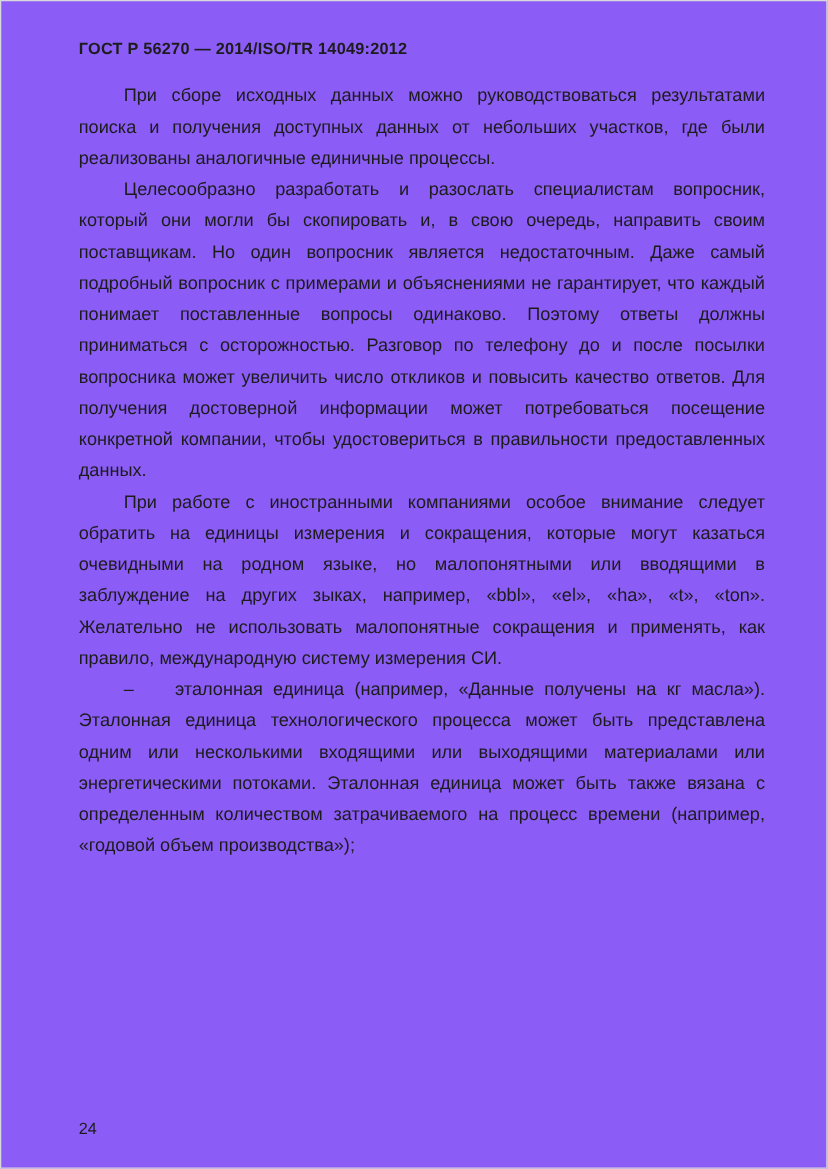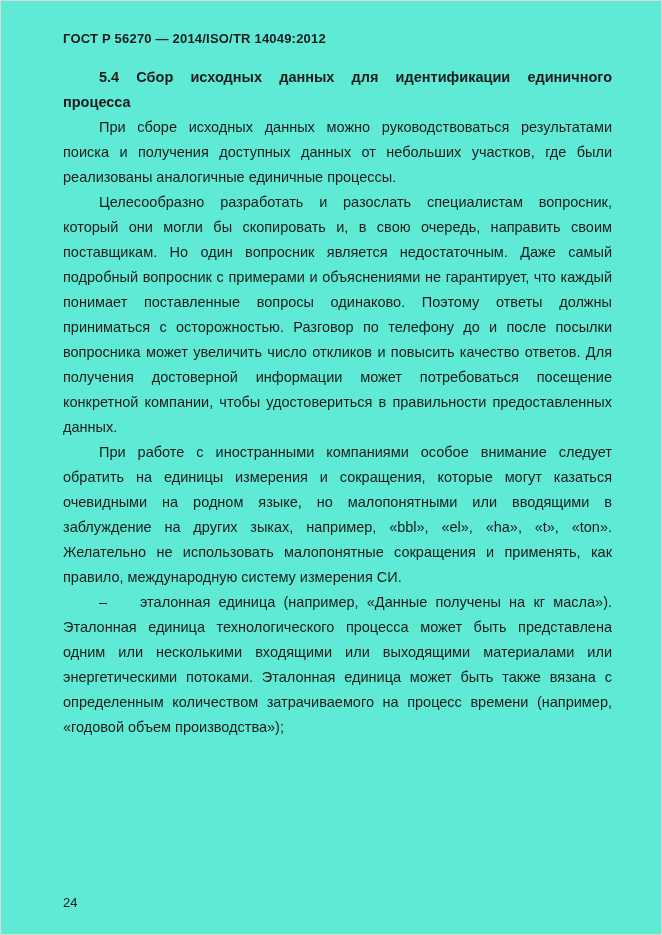--- a/index.html
+++ b/index.html
@@ -4,21 +4,21 @@
 <style>
   html, body {
     margin: 0;
     padding: 0;
     background: #f2f2f2;
   }
   .page {
     width: 662px;
     height: 935px;
     position: relative;
-    background: #5eead4;
+    background: #8b5cf6;
     border: 1px solid #d9d9d9;
     box-sizing: border-box;
     font-family: "Liberation Sans", sans-serif;
     color: #1c1c1c;
     overflow: hidden;
   }
   .doc-header {
     position: absolute;
     top: 30px;
     left: 62px;
@@ -55,21 +55,20 @@
 </style>
 </head>
 <body>
 
 <div class="page">
 
   <div class="doc-header">ГОСТ Р 56270 — 2014/ISO/TR 14049:2012</div>
 
   <div class="content">
 
-    <div class="section-heading">5.4 Сбор исходных данных для идентификации единичного процесса</div>
 
     <p>При сборе исходных данных можно руководствоваться результатами поиска и получения доступных данных от небольших участков, где были реализованы аналогичные единичные процессы.</p>
 
     <p>Целесообразно разработать и разослать специалистам вопросник, который они могли бы скопировать и, в свою очередь, направить своим поставщикам. Но один вопросник является недостаточным. Даже самый подробный вопросник с примерами и объяснениями не гарантирует, что каждый понимает поставленные вопросы одинаково. Поэтому ответы должны приниматься с осторожностью. Разговор по телефону до и после посылки вопросника может увеличить число откликов и повысить качество ответов. Для получения достоверной информации может потребоваться посещение конкретной компании, чтобы удостовериться в правильности предоставленных данных.</p>
 
     <p>При работе с иностранными компаниями особое внимание следует обратить на единицы измерения и сокращения, которые могут казаться очевидными на родном языке, но малопонятными или вводящими в заблуждение на других зыках, например, «bbl», «el», «ha», «t», «ton». Желательно не использовать малопонятные сокращения и применять, как правило, международную систему измерения СИ.</p>
 
 
     <p>–&nbsp;&nbsp;&nbsp;&nbsp;эталонная единица (например, «Данные получены на кг масла»). Эталонная единица технологического процесса может быть представлена одним или несколькими входящими или выходящими материалами или энергетическими потоками. Эталонная единица может быть также вязана с определенным количеством затрачиваемого на процесс времени (например, «годовой объем производства»);</p>
 

